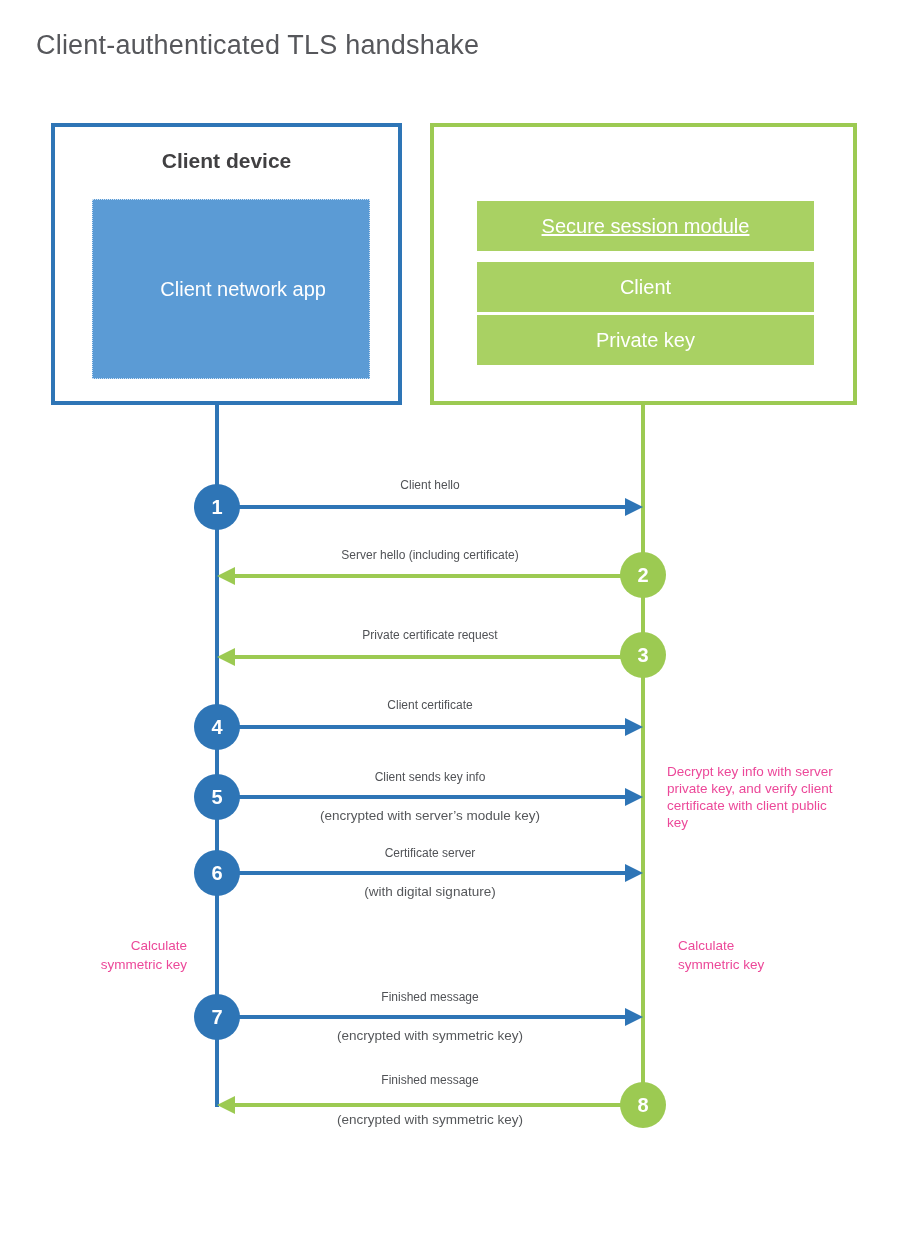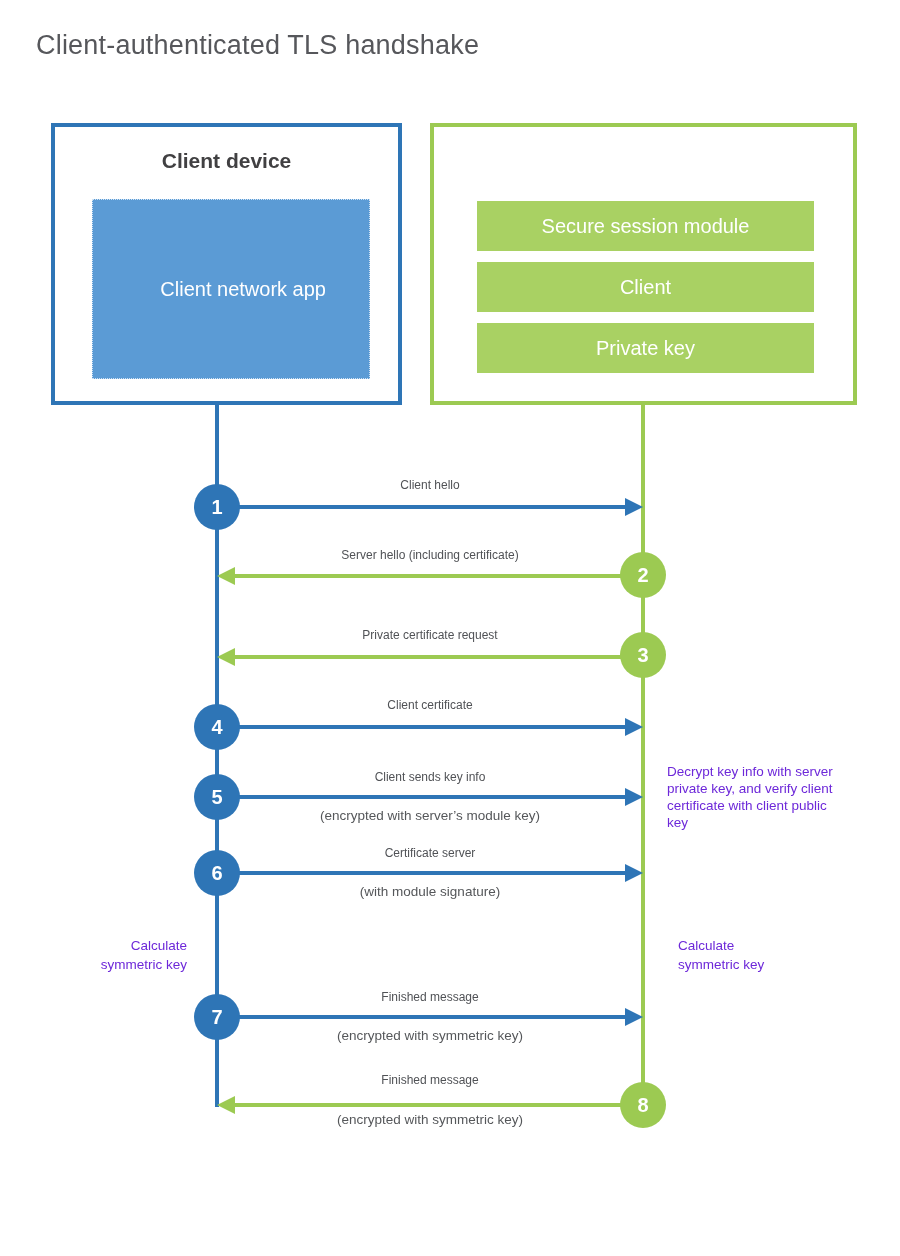--- a/index.html
+++ b/index.html
@@ -34,23 +34,23 @@
   }
   .app-box .app-label{
     width:190px;text-align:right;color:#ffffff;font-size:20px;line-height:31px;
   }
   .module-row{
     position:absolute;left:43px;width:337px;height:50px;
     background:var(--green_fill);
     display:flex;align-items:center;justify-content:center;
     color:#ffffff;font-size:20px;
   }
-  .module-row.r0{top:74px;}
+  .module-row.r0{top:74px;text-decoration:underline;}
   .module-row.r1{top:135px;}
-  .module-row.r2{top:196px;}
+  .module-row.r2{top:188px;}
 
   
   .lifeline{position:absolute;width:4px;top:405px;z-index:1;}
   .lifeline.blue{left:215px;height:702px;background:var(--blue);}
   .lifeline.green{left:641px;height:700px;background:var(--green);}
 
   
   .arrow{position:absolute;left:217px;width:426px;height:4px;z-index:2;}
   .arrow .line{position:absolute;top:0;height:4px;}
   .arrow .head{position:absolute;top:-7px;width:0;height:0;
@@ -77,21 +77,21 @@
   .msg-label{
     position:absolute;left:217px;width:426px;text-align:center;
     font-size:12px;color:#505256;z-index:2;
   }
   .msg-sub{
     position:absolute;left:217px;width:426px;text-align:center;
     font-size:13.5px;color:#55575a;z-index:2;
   }
 
   
-  .side-note{position:absolute;font-size:13.5px;color:#6d28d9;line-height:17px;}
+  .side-note{position:absolute;font-size:13.5px;color:#ec4899;line-height:17px;}
   .note-decrypt{left:667px;top:763px;width:172px;text-align:left;}
   .calc-left{left:77px;top:936px;width:110px;text-align:right;line-height:19px;}
   .calc-right{left:678px;top:936px;width:110px;text-align:left;line-height:19px;}
 </style>
 </head>
 <body>
 
 <div class="page">
 
   <div class="diagram-title">Client-authenticated TLS handshake</div>
@@ -167,21 +167,21 @@
         <span>5</span>
       </div>
   </div>
 
   <div>
     <div class="msg-label" style="top:846px">Certificate server</div>
     <div class="arrow blue right" style="top:871px">
         <i class="line"></i>
         <i class="head"></i>
       </div>
-    <div class="msg-sub" style="top:884px">(with module signature)</div>
+    <div class="msg-sub" style="top:884px">(with digital signature)</div>
     <div class="circle blue" style="top:850px">
         <span>6</span>
       </div>
   </div>
 
   <div>
     <div class="msg-label" style="top:990px">Finished message</div>
     <div class="arrow blue right" style="top:1015px">
         <i class="line"></i>
         <i class="head"></i>

